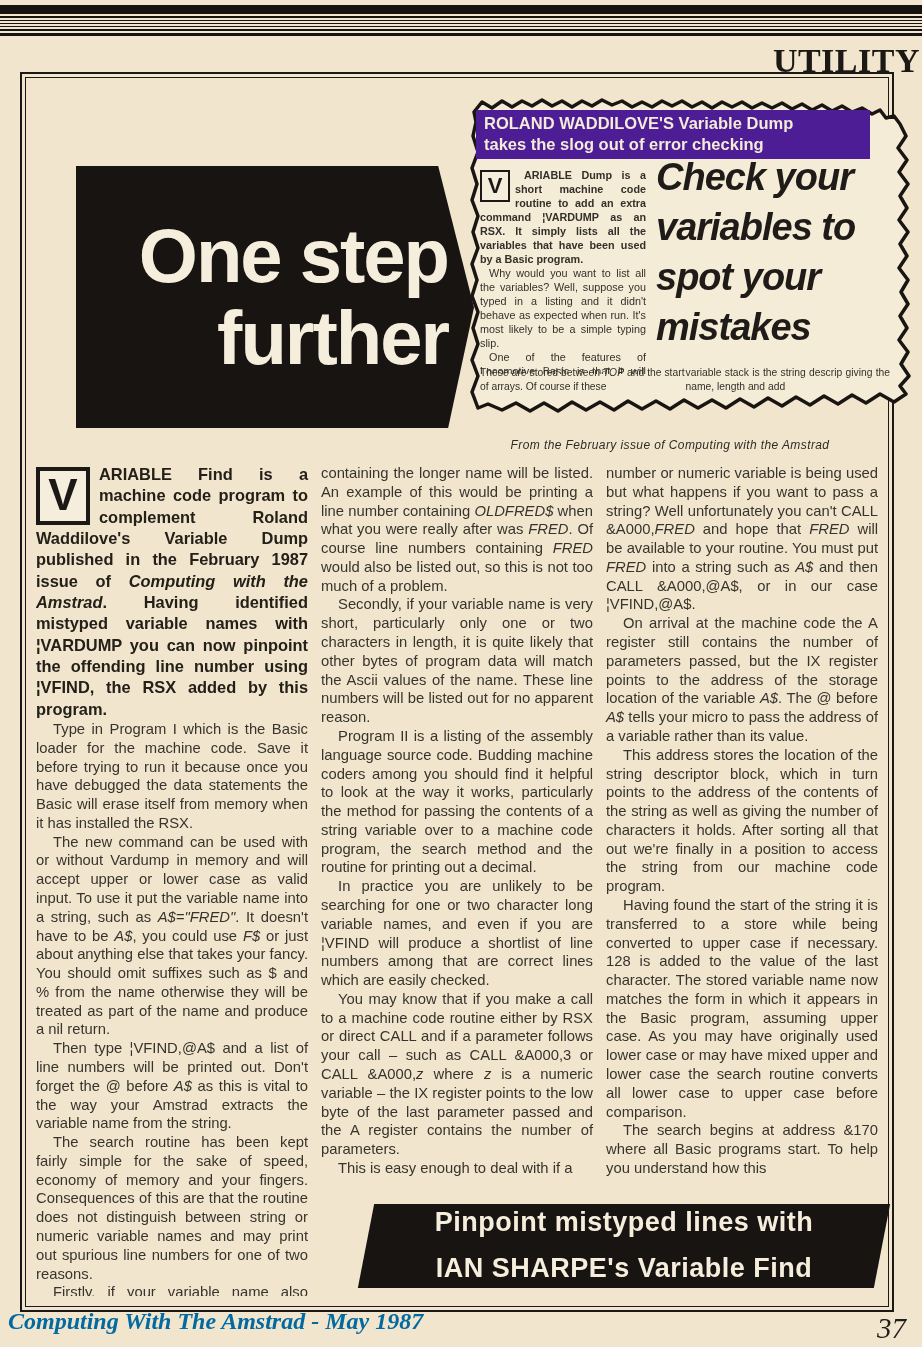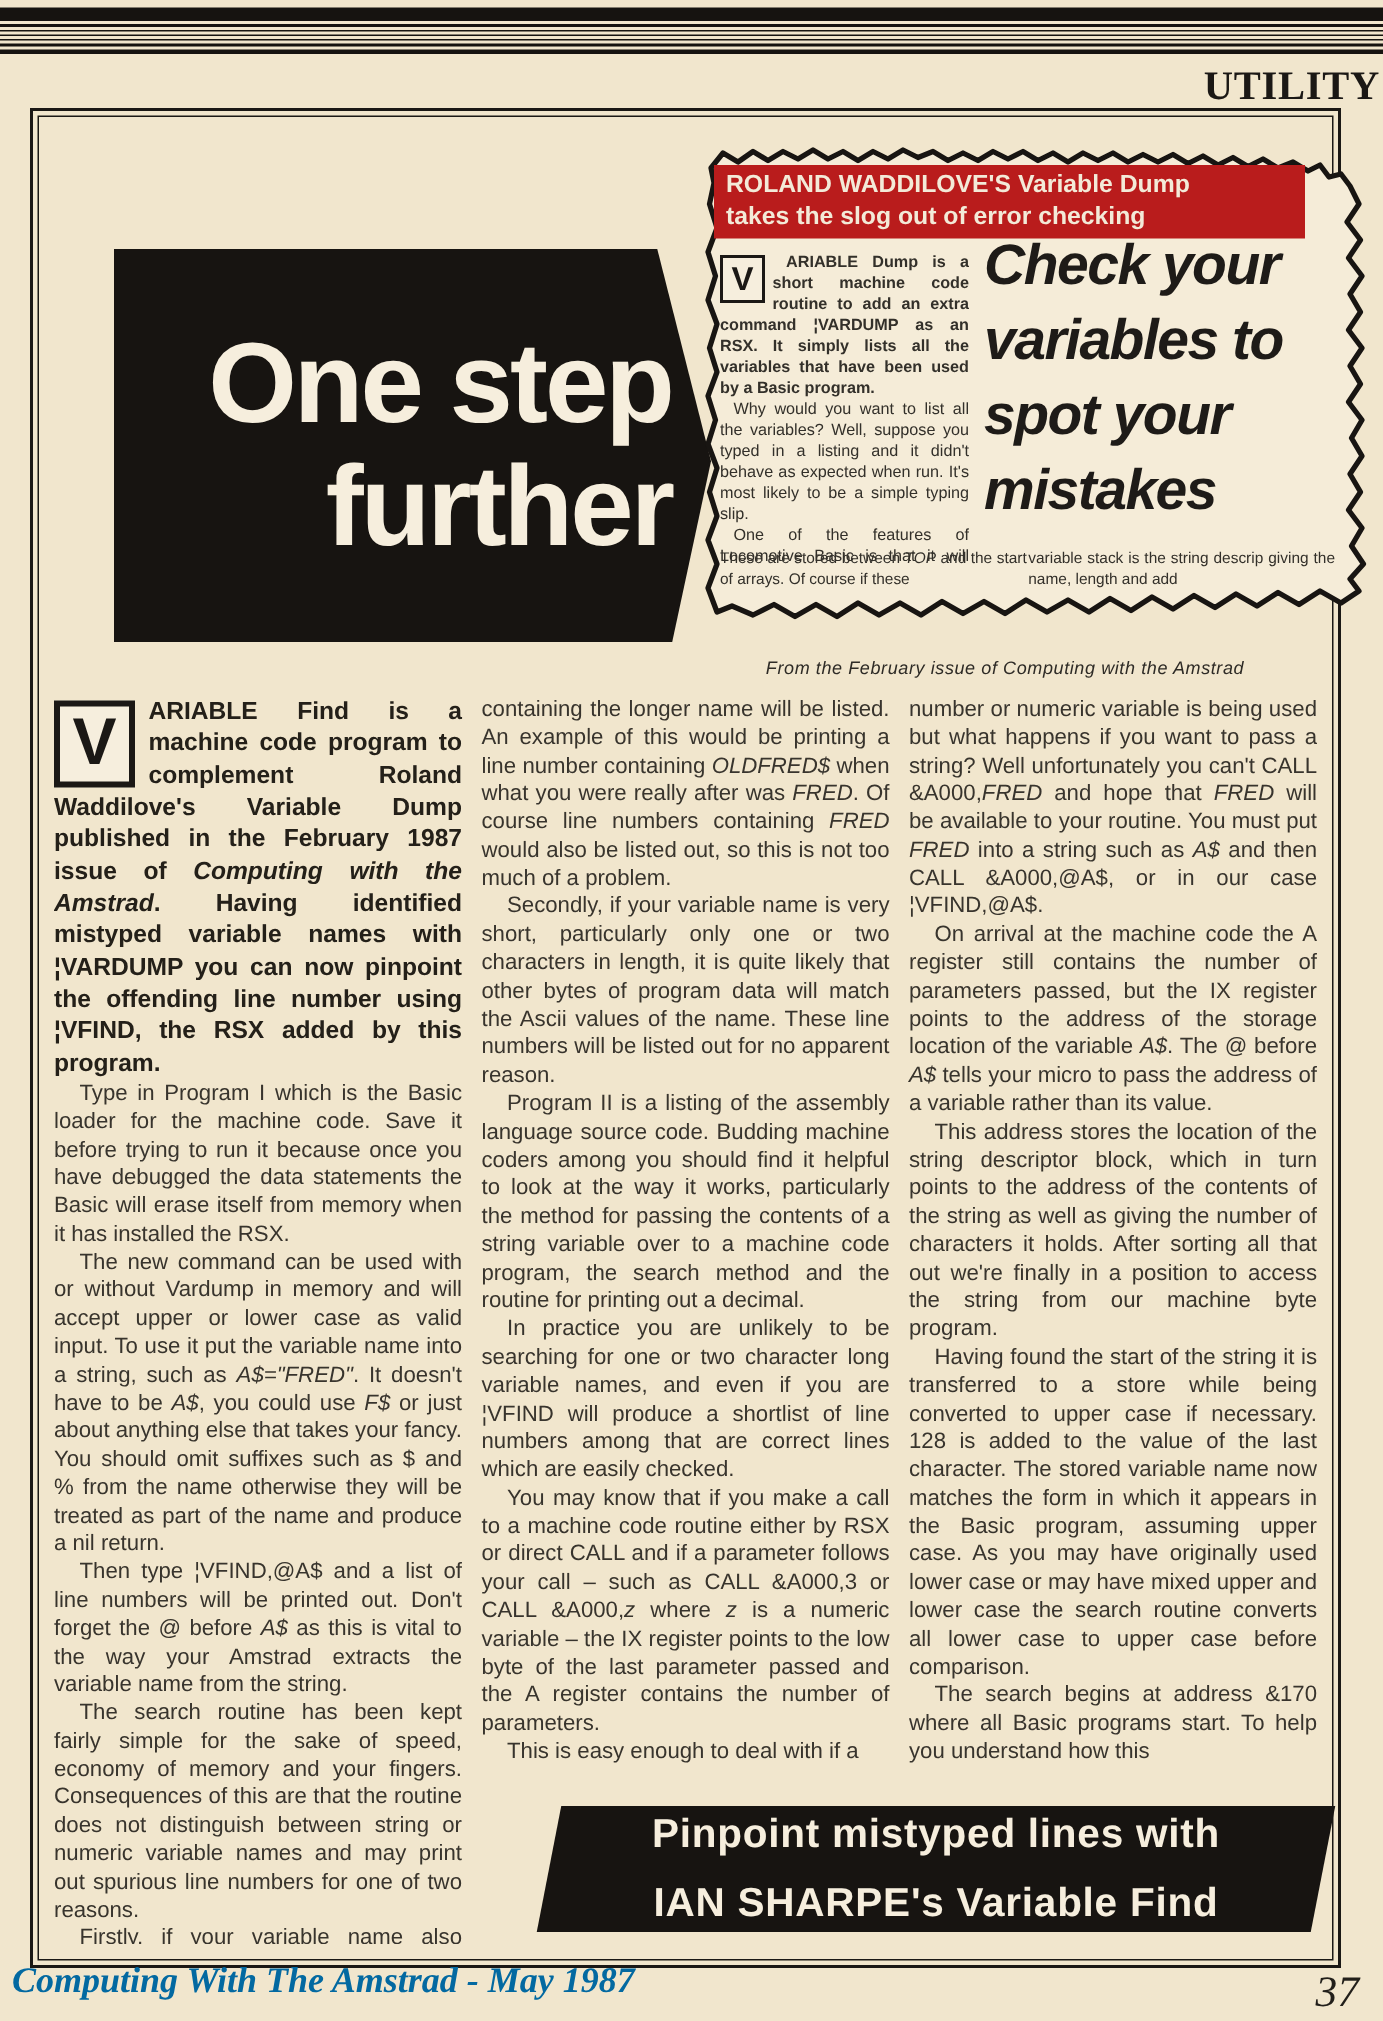--- a/index.html
+++ b/index.html
@@ -8,21 +8,21 @@
     background:#f1e6cd;
     font-family:"Liberation Sans",sans-serif;color:#38342d;
   }
   
   .toprules{position:absolute;top:0;left:0;width:922px;}
   .toprules .bar{height:9px;background:#161310;margin-top:5px;}
   .toprules .ln{background:#161310;margin-top:2px;}
   .h2{height:2px}.h1{height:1px}.h3{height:3px}
   .section-label{
     position:absolute;top:42px;right:2px;
-    font-family:"Liberation Serif",serif;font-weight:bold;font-size:27px;
+    font-family:"Liberation Serif",serif;font-weight:bold;font-size:34px;
     color:#1b1815;letter-spacing:.5px;
   }
   
   .frame{
     position:absolute;left:20px;top:72px;width:864px;height:1230px;
     border:2px solid #1b1815;padding:3px;
   }
   .frame-inner{
     width:100%;height:100%;border:1px solid #1b1815;box-sizing:border-box;
     position:relative;
@@ -38,21 +38,21 @@
   .headline .hl{
     color:#f6eedd;font-weight:bold;font-size:76px;line-height:1.08;
     letter-spacing:-2px;margin-right:26px;
   }
   
   .inset{position:absolute;left:436px;top:10px;width:452px;height:340px;}
   .inset svg{position:absolute;inset:0;width:100%;height:100%;}
   .inset .inset-content{position:absolute;inset:0;z-index:1;}
   .kicker{
     position:absolute;left:10px;top:18px;width:394px;
-    background:#b91c1c;color:#f3ead8;font-weight:bold;font-size:16.5px;
+    background:#4c1d95;color:#f3ead8;font-weight:bold;font-size:16.5px;
     line-height:1.3;padding:3px 8px;box-sizing:border-box;
   }
   .mini{
     position:absolute;left:14px;top:76px;width:166px;height:206px;overflow:hidden;
     font-size:10.8px;line-height:1.3;text-align:justify;color:#33302a;
   }
   .mini .dropcap-box{
     float:left;width:26px;height:28px;border:2px solid #1b1815;margin:2px 5px 1px 0;
     text-align:center;font-weight:bold;font-size:22px;line-height:27px;color:#1b1815;
     background:#f6eedd;
@@ -184,21 +184,21 @@
               <p>Program II is a listing of the assembly language source code. Budding machine coders among you should find it helpful to look at the way it works, particularly the method for passing the contents of a string variable over to a machine code program, the search method and the routine for printing out a decimal.</p>
               <p>In practice you are unlikely to be searching for one or two character long variable names, and even if you are ¦VFIND will produce a shortlist of line numbers among that are correct lines which are easily checked.</p>
               <p>You may know that if you make a call to a machine code routine either by RSX or direct CALL and if a parameter follows your call – such as CALL &amp;A000,3 or CALL &amp;A000,<i>z</i> where <i>z</i> is a numeric variable – the IX register points to the low byte of the last parameter passed and the A register contains the number of parameters.</p>
               <p>This is easy enough to deal with if a</p>
             </div>
       </div>
       <div class="col">
         <div>
               <p class="flush">number or numeric variable is being used but what happens if you want to pass a string? Well unfortunately you can't CALL &amp;A000,<i>FRED</i> and hope that <i>FRED</i> will be available to your routine. You must put <i>FRED</i> into a string such as <i>A$</i> and then CALL &amp;A000,@A$, or in our case ¦VFIND,@A$.</p>
               <p>On arrival at the machine code the A register still contains the number of parameters passed, but the IX register points to the address of the storage location of the variable <i>A$</i>. The @ before <i>A$</i> tells your micro to pass the address of a variable rather than its value.</p>
-              <p>This address stores the location of the string descriptor block, which in turn points to the address of the contents of the string as well as giving the number of characters it holds. After sorting all that out we're finally in a position to access the string from our machine byte program.</p>
+              <p>This address stores the location of the string descriptor block, which in turn points to the address of the contents of the string as well as giving the number of characters it holds. After sorting all that out we're finally in a position to access the string from our machine code program.</p>
               <p>Having found the start of the string it is transferred to a store while being converted to upper case if necessary. 128 is added to the value of the last character. The stored variable name now matches the form in which it appears in the Basic program, assuming upper case. As you may have originally used lower case or may have mixed upper and lower case the search routine converts all lower case to upper case before comparison.</p>
               <p>The search begins at address &amp;170 where all Basic programs start. To help you understand how this</p>
             </div>
       </div>
     </div>
 
     <div class="banner">
       <div class="skew"></div>
       <div class="btext">
         <div>Pinpoint mistyped lines with</div>

